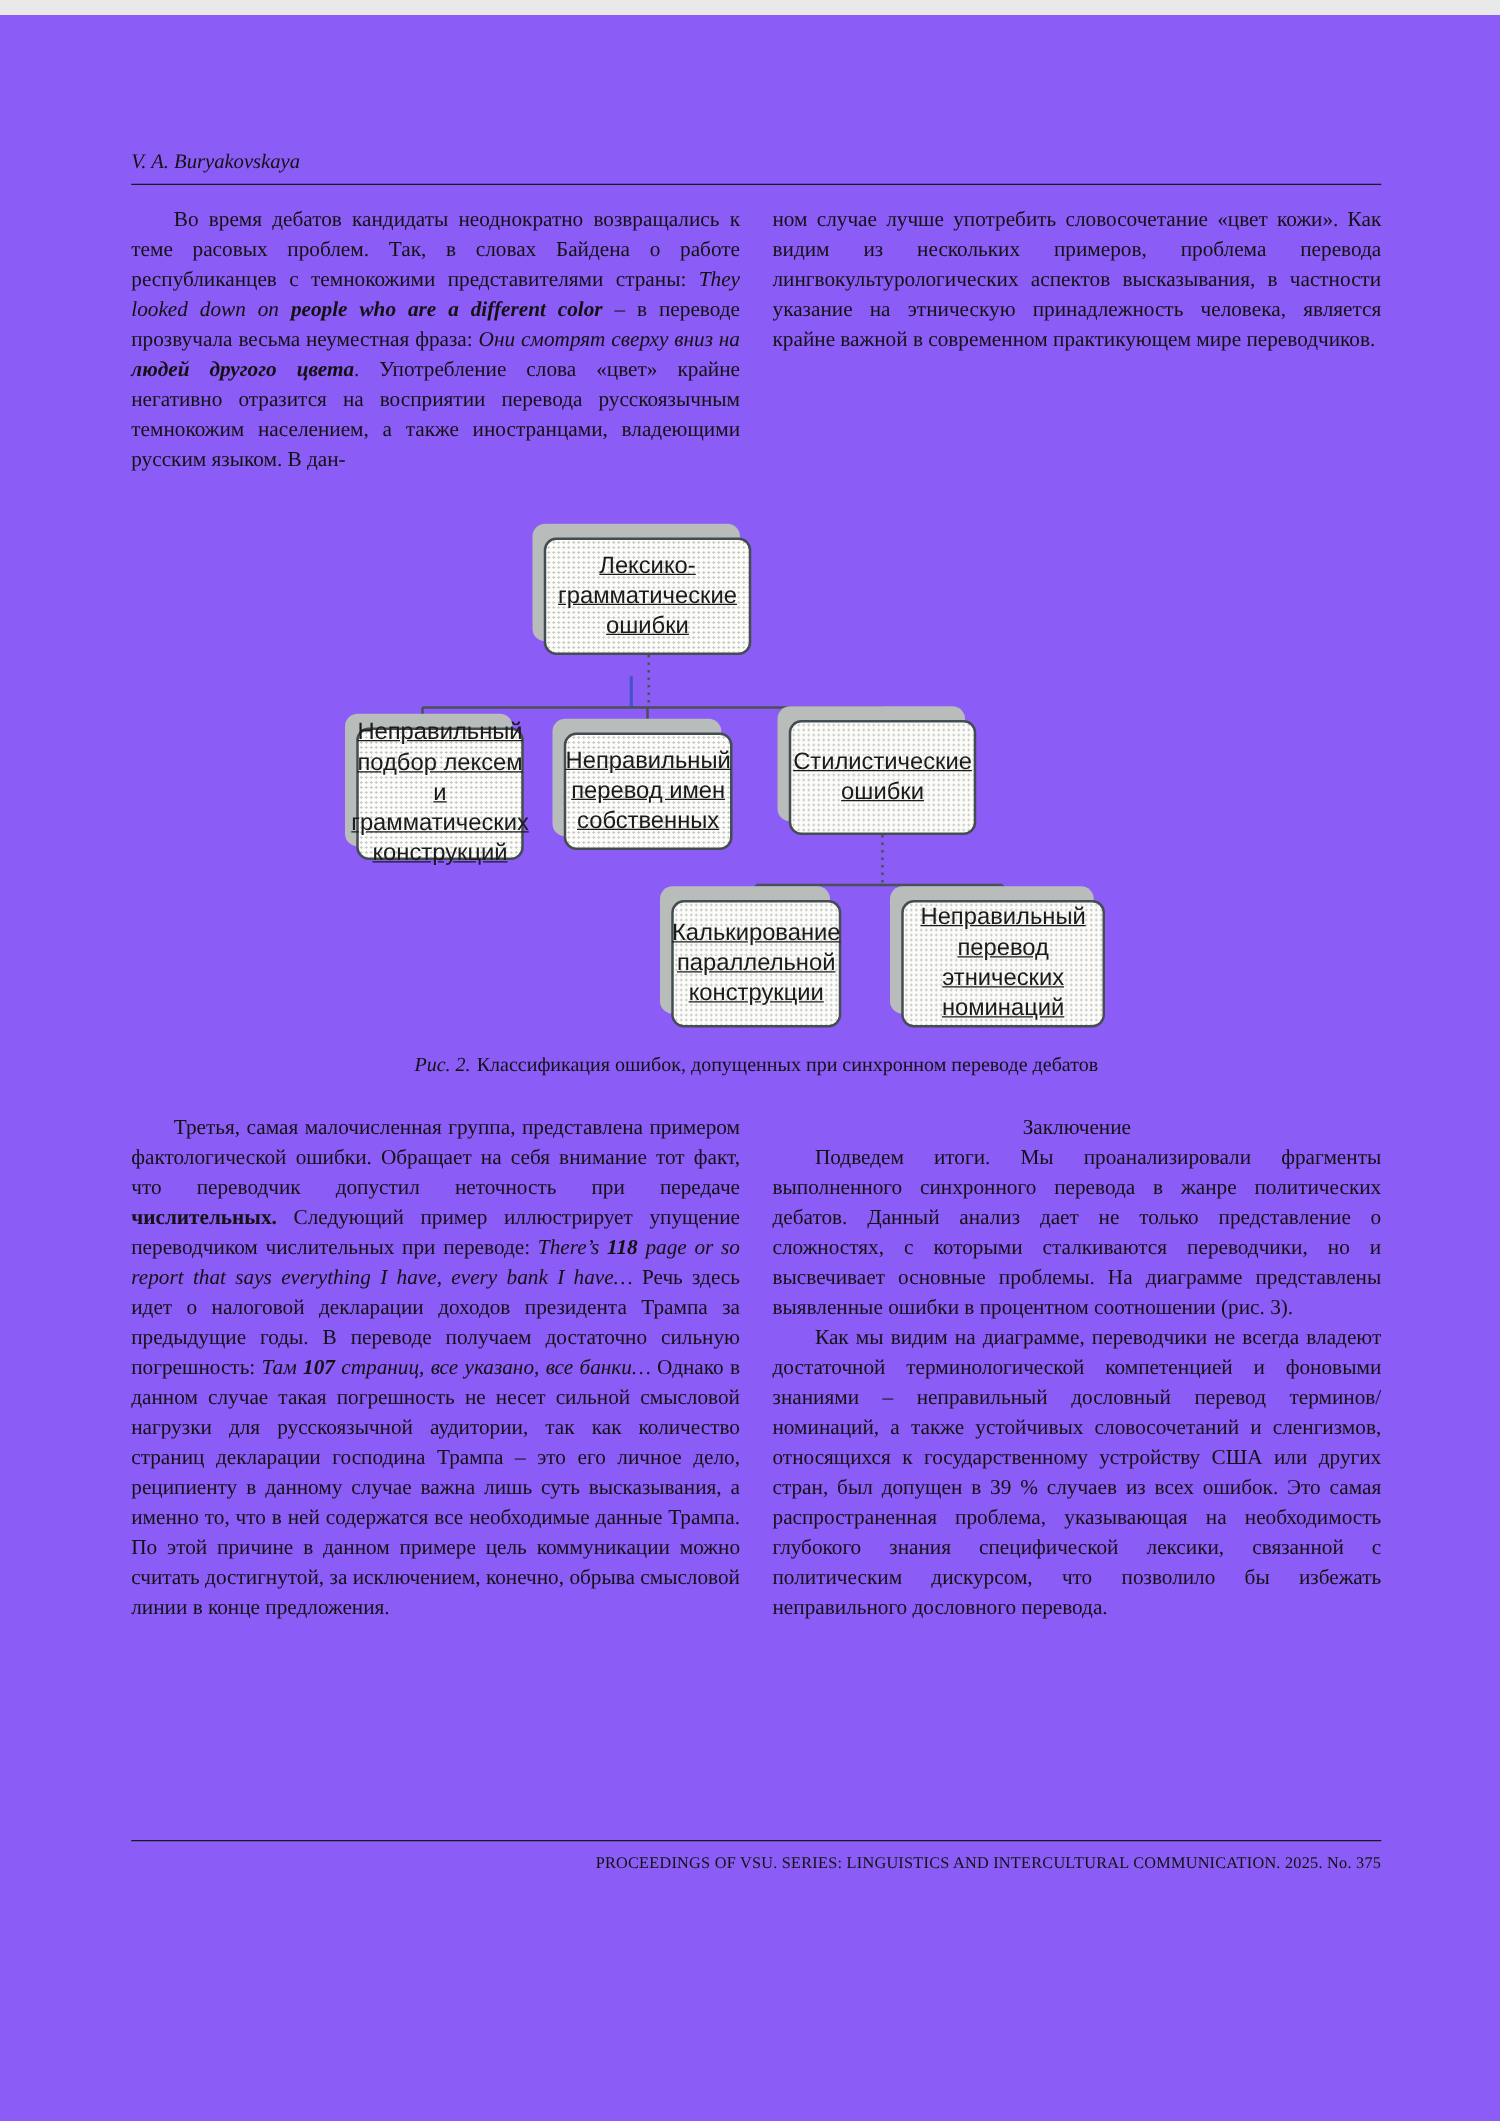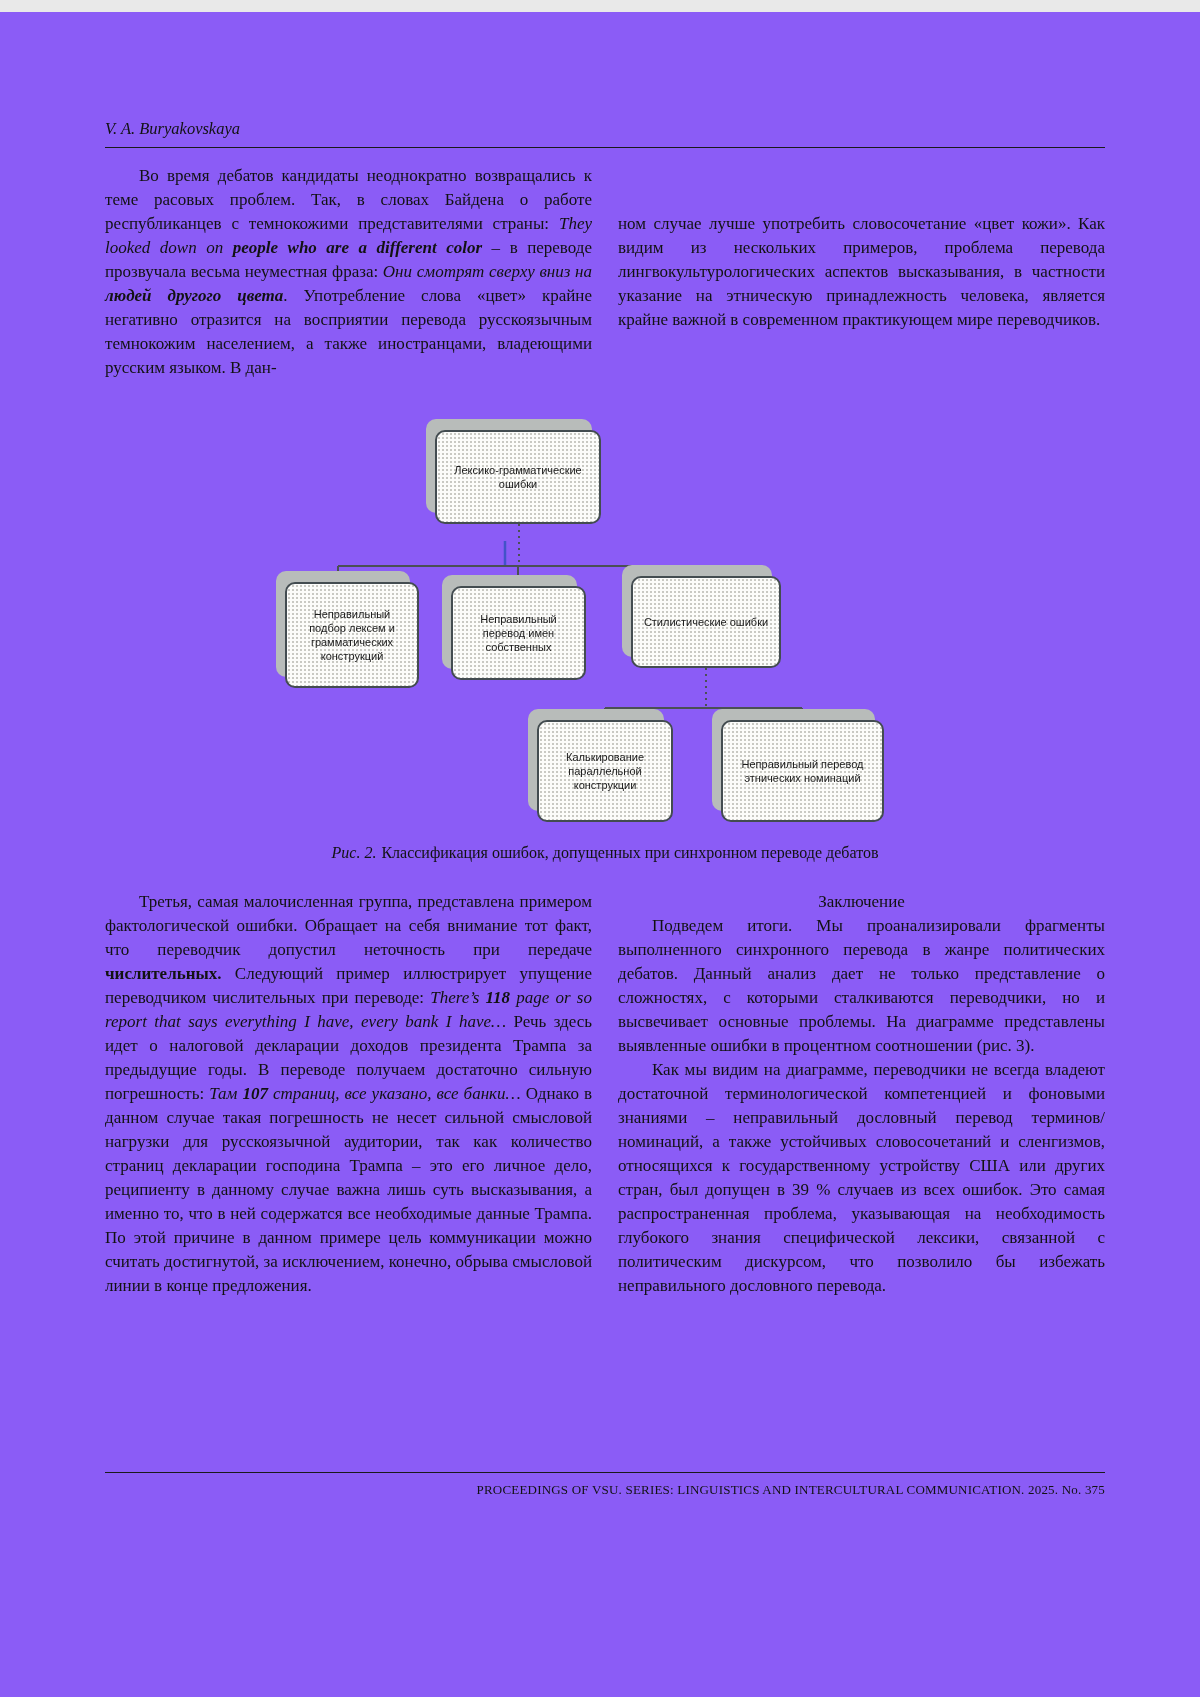--- a/index.html
+++ b/index.html
@@ -10,43 +10,44 @@
     margin:12px auto;
     background:#8b5cf6;
     font-family:"Liberation Serif", serif;
     color:#121212;
     overflow:hidden;
   }
   .content{padding:106px 95px 0 105px;}
   .header{display:flex;justify-content:space-between;align-items:baseline;
     font-style:italic;font-size:16.5px;line-height:22px;padding-bottom:7px;}
   .rule{border-bottom:1.7px solid #1a1a1a;}
-  .two-col{display:flex;justify-content:space-between;margin-top:16px;align-items:center;}
+  .two-col{display:flex;justify-content:space-between;margin-top:16px;}
   .col{width:487px;text-align:justify;font-size:17px;line-height:24px;}
   .para{margin:0;}
   .para.indent{text-indent:34px;}
   .i{font-style:italic;}
   .b{font-weight:bold;}
   .bi{font-weight:bold;font-style:italic;}
   .section-heading{text-align:center;font-weight:normal;font-size:17px;line-height:24px;margin:0;}
 
   .figure{margin:34px 0 0 0;}
   .diagram{position:relative;width:1000px;height:418px;margin:0 auto;}
   .connectors{position:absolute;left:0;top:0;width:1000px;height:418px;}
   .node{
     position:absolute;box-sizing:border-box;
     display:flex;align-items:center;justify-content:center;text-align:center;
     border:2.5px solid #434c50;border-radius:10px;
     background-color:#fcfcfa;
     background-image:radial-gradient(#c9c9c3 0.8px, transparent 0.9px);
     background-size:4px 4px;
     font-family:"Liberation Sans", sans-serif;
-    font-size:11px;line-height:1.28;color:#1b1b1b;
+    font-size:19px;line-height:1.28;color:#1b1b1b;
     padding:6px 9px;
     box-shadow:-9px -11px 0 0 #b8bcba;
+    text-decoration:underline;
   }
   .caption{display:block;text-align:center;font-size:16px;margin-top:12px;}
   .caption .lbl{margin-right:5px;}
 
   .footer-block{position:absolute;left:105px;right:95px;top:1460px;}
   .footer-rule{border-top:1.7px solid #1a1a1a;}
   .footer{display:flex;justify-content:flex-end;font-size:13px;letter-spacing:0.2px;padding-top:9px;}
   .bottom-bar{position:absolute;left:92px;right:92px;top:1686px;height:7px;background:#4353c8;}
 
   .line{stroke:#4a5054;stroke-width:2;fill:none;}

